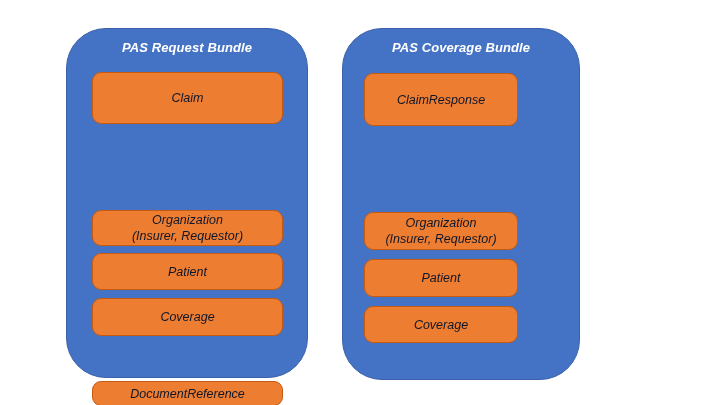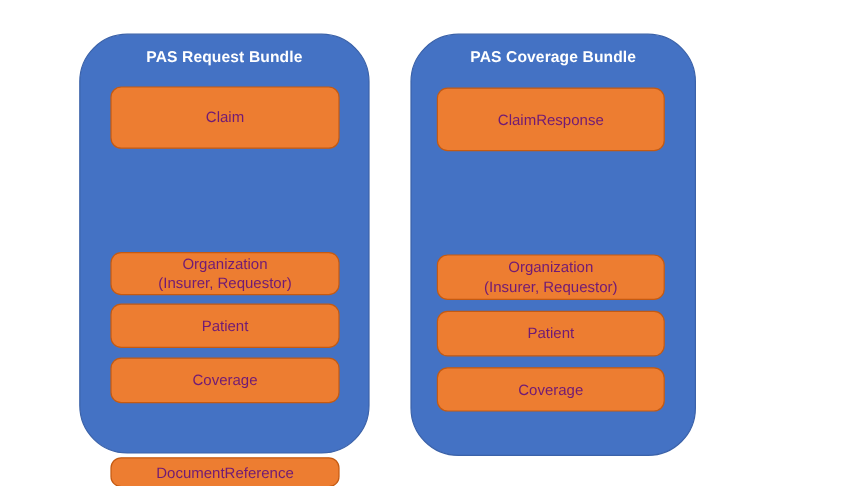--- a/index.html
+++ b/index.html
@@ -16,59 +16,60 @@
     width: 720px;
     height: 405px;
     background: #ffffff;
   }
   .bundle {
     position: absolute;
     background: #4472C4;
     border: 1.5px solid #3B62A9;
     border-radius: 40px;
     box-sizing: border-box;
+    font-style: italic;
   }
   .bundle-title {
     position: absolute;
     top: 11px;
     left: 0;
     width: 100%;
     text-align: center;
     color: #ffffff;
     font-size: 13px;
     font-weight: 600;
     letter-spacing: 0.1px;
   }
   .resource-box {
     position: absolute;
     background: #ED7D31;
     border: 1.5px solid #C55A11;
     border-radius: 9px;
     box-sizing: border-box;
-    color: #701a75;
+    color: #0f172a;
     font-size: 12.5px;
     line-height: 16px;
     display: flex;
     align-items: center;
     justify-content: center;
     text-align: center;
     white-space: pre-line;
   }
   
   .bundle-request { left: 66px; top: 28px; width: 242px; height: 350px; }
   .bundle-request .resource-box { left: 25px; width: 191px; }
   .req-box-0 { top: 43px;  height: 52px; }
   .req-box-1 { top: 104px; height: 71px; }
   .req-box-2 { top: 181px; height: 36px; }
   .req-box-3 { top: 224px; height: 37px; }
   .req-box-4 { top: 269px; height: 38px; }
   .req-box-5 { top: 315px; height: 25px; margin-top: 37px; }
   
   .bundle-response { left: 342px; top: 28px; width: 238px; height: 352px; }
-  .bundle-response .resource-box { left: 21px; width: 190px; }
+  .bundle-response .resource-box { left: 21px; width: 154px; }
   .res-box-0 { top: 44px;  height: 53px; }
   .res-box-1 { top: 183px; height: 38px; }
   .res-box-2 { top: 230px; height: 38px; }
   .res-box-3 { top: 277px; height: 37px; }
 </style>
 </head>
 <body>
 
 <div class="canvas">
 

